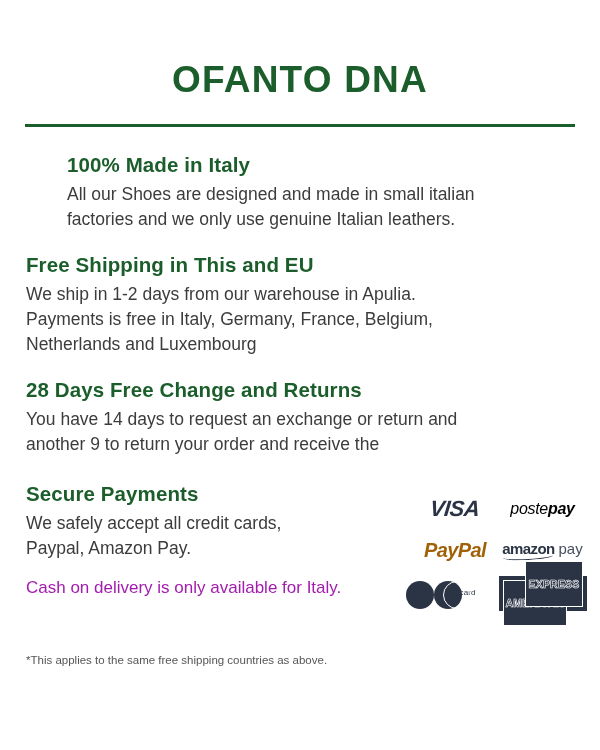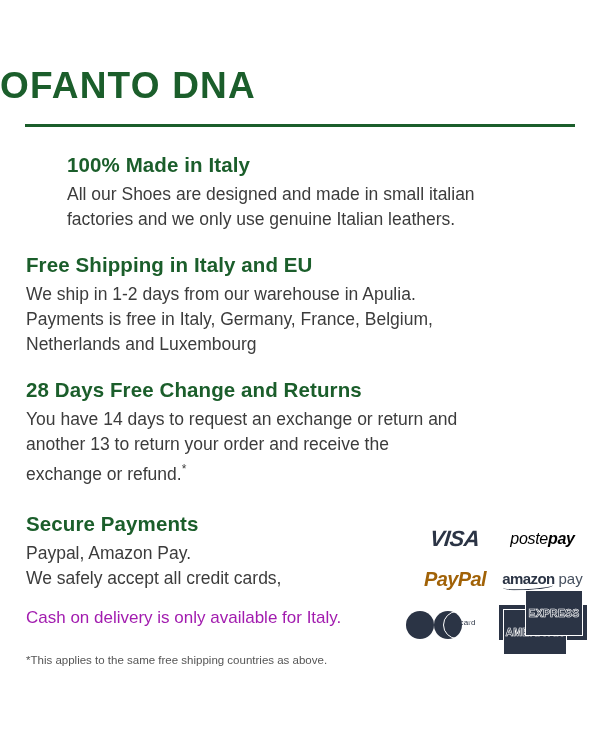--- a/index.html
+++ b/index.html
@@ -17,24 +17,24 @@
   .page {
     position: relative;
     width: 600px;
     height: 750px;
     box-sizing: border-box;
   }
 
   
   .brand-title {
     position: absolute;
-    top: 64px;
+    top: 58px;
     left: 0;
     width: 600px;
-    text-align: left;
+    text-align: center;
     color: #1b5e2b;
     font-size: 37px;
     font-weight: bold;
     letter-spacing: 1.2px;
     line-height: 44px;
   }
   .divider {
     position: absolute;
     top: 124px;
     left: 25px;
@@ -214,43 +214,42 @@
 
     <div class="section" id="section-made-in-italy">
       <p class="sec-head">100% Made in Italy</p>
       <p class="sec-body">
         <span class="ln">All our Shoes are designed and made in small italian</span>
         <span class="ln">factories and we only use genuine Italian leathers.</span>
       </p>
     </div>
 
     <div class="section" id="section-free-shipping">
-      <p class="sec-head">Free Shipping in Italy and EU</p>
+      <p class="sec-head">Free Shipping in This and EU</p>
       <p class="sec-body">
         <span class="ln">We ship in 1-2 days from our warehouse in Apulia.</span>
         <span class="ln">Payments is free in Italy, Germany, France, Belgium,</span>
         <span class="ln">Netherlands and Luxembourg</span>
       </p>
     </div>
 
     <div class="section" id="section-returns">
       <p class="sec-head">28 Days Free Change and Returns</p>
       <p class="sec-body">
         <span class="ln">You have 14 days to request an exchange or return and</span>
-        <span class="ln">another 13 to return your order and receive the</span>
-        <span class="ln"><span>exchange or refund.</span><span class="sup">*</span></span>
+        <span class="ln">another 9 to return your order and receive the</span>
       </p>
     </div>
 
     <div class="section payments-row">
       <div class="payments-text">
         <p class="sec-head">Secure Payments</p>
         <p class="sec-body">
+          <span class="ln">We safely accept all credit cards,</span>
           <span class="ln">Paypal, Amazon Pay.</span>
-          <span class="ln">We safely accept all credit cards,</span>
         </p>
         <p class="note">Cash on delivery is only available for Italy.</p>
       </div>
 
       <div class="logo-grid">
 
         <div class="logo-cell">
           <span class="visa">VISA</span>
         </div>
 

